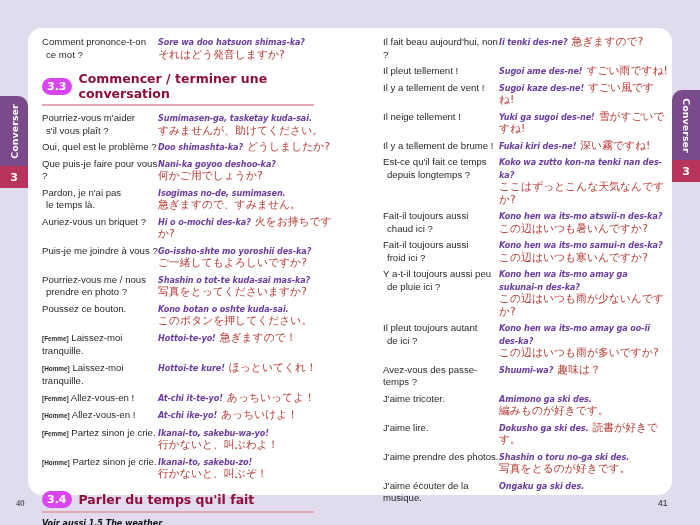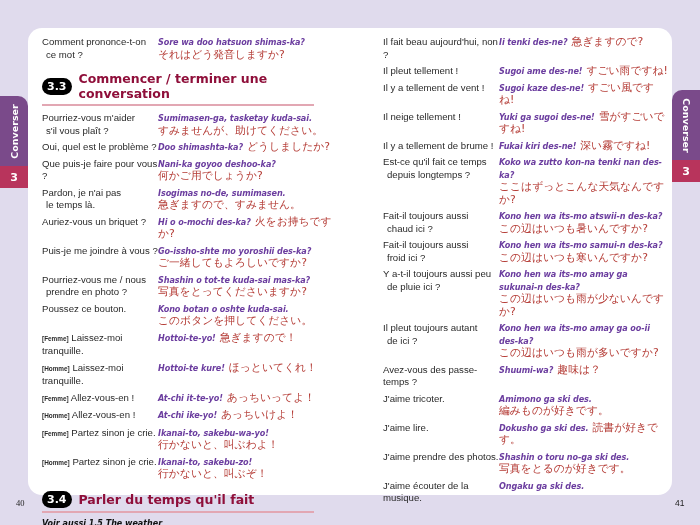--- a/index.html
+++ b/index.html
@@ -46,21 +46,21 @@
     font-family: "DejaVu Sans", sans-serif;
   }
   .kana.inline { margin-left: 4px; }
   .kana.block { display: block; }
 
   .section {
     display: flex; align-items: center; margin: 10px 0 6px 0;
     border-bottom: 2px solid #e2a7b3; padding-bottom: 3px; width: 272px;
   }
   .badge {
-    background: #000000; color: #fff; font-weight: bold;
+    background: #d946ef; color: #fff; font-weight: bold;
     font-size: 11px; border-radius: 9px; padding: 2px 5px;
     font-family: "DejaVu Sans", sans-serif; margin-right: 7px;
   }
   .section-title {
     color: #8f0f3a; font-weight: bold; font-size: 12.5px;
     font-family: "DejaVu Sans", sans-serif;
   }
   .see-also {
     font-size: 8px; font-weight: bold; font-style: italic;
     color: #111; margin: 4px 0 7px 0;
@@ -85,21 +85,21 @@
   .tab-left .tab-label { border-radius: 0 10px 0 0; }
   .tab-left .tab-label span { transform: rotate(-90deg); }
   .tab-right { left: 672px; top: 90px; }
   .tab-right .tab-label { border-radius: 10px 0 0 0; }
   .tab-right .tab-label span { transform: rotate(90deg); }
 
   .pagenum {
     position: absolute; top: 498px; font-size: 8.5px; color: #222;
   }
   .pn-left { left: 16px; font-family: Liberation Serif, serif; }
-  .pn-right { left: 675px; text-align: right; }
+  .pn-right { left: 658px; text-align: right; }
 </style>
 </head>
 <body>
 
 <div class="page page-left"></div>
 <div class="spine"></div>
 <div class="page page-right"></div>
 
 <div class="tab tab-left">
   <div class="tab-label">

